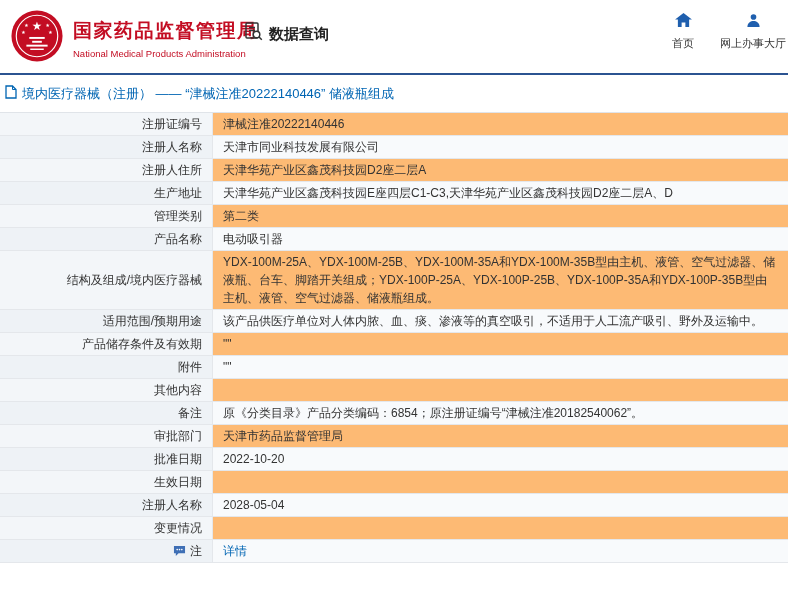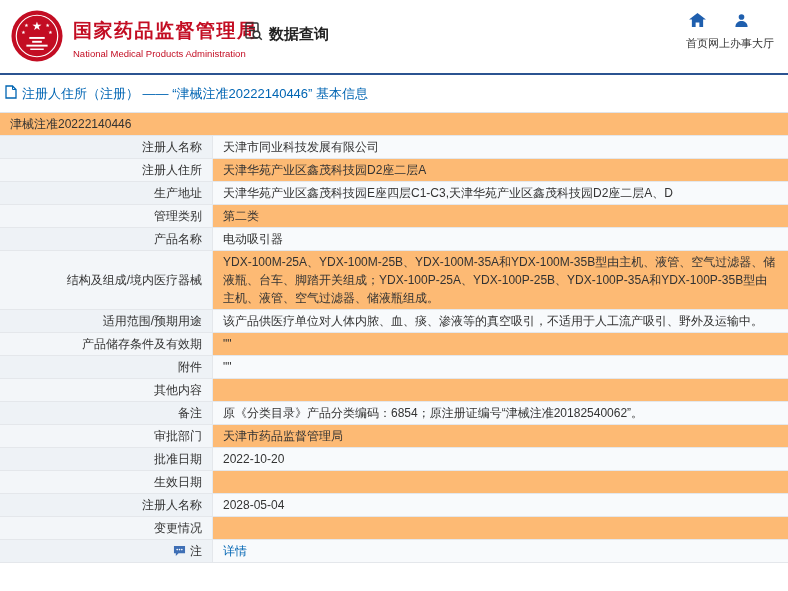--- a/index.html
+++ b/index.html
@@ -7,21 +7,21 @@
     font-family:"Liberation Sans","DejaVu Sans",sans-serif; }
 
   
   .header { position:relative; height:75px; background:#fff;
     border-bottom:2px solid #2b5391; }
   .brand { position:absolute; left:10px; top:9px; display:flex; align-items:center; gap:9px; }
   .brand-cn { font-size:19px; font-weight:bold; color:#c30d23; letter-spacing:1.5px; white-space:nowrap; }
   .brand-en { font-size:9.5px; color:#c30d23; margin-top:4px; white-space:nowrap; }
   .data-query { position:absolute; left:243px; top:21px; display:flex; align-items:flex-end;
     gap:6px; font-size:15px; font-weight:bold; color:#222; cursor:pointer; }
-  .quick-links { position:absolute; right:14px; top:13px; display:flex; }
+  .quick-links { position:absolute; right:2px; top:13px; display:flex; gap:26px; }
   .qlink { display:flex; flex-direction:column; align-items:center; text-decoration:none; cursor:pointer; }
   .qlabel { font-size:11px; color:#333; margin-top:4px; white-space:nowrap; }
 
   
   .breadcrumb { height:37px; display:flex; align-items:center; gap:5px;
     padding-left:5px; font-size:13px; color:#0065b3; background:#fff; }
 
   
   .info-table { width:788px; border-top:1px solid #e0e4e9; }
   .row { display:flex; border-bottom:1px solid #e4e7eb; min-height:22px; }
@@ -97,25 +97,26 @@
     </div>
   </header>
 
   <div class="breadcrumb">
     <span>
       <svg width="12" height="14" viewBox="0 0 12 14" fill="none" stroke="#0065b3">
         <path d="M1 1 h6.5 l3.5 3.5 V13 H1 Z" stroke-width="1.3"></path>
         <path d="M7.5 1 v3.5 h3.5" stroke-width="1"></path>
       </svg>
     </span>
-    <span>注册人住所（注册） —— “津械注准20222140446” 基本信息</span>
+    <span>境内医疗器械（注册） —— “津械注准20222140446” 储液瓶组成</span>
   </div>
 
   <div class="info-table">
     <div class="row">
+      <div class="cell-label">注册证编号</div>
       <div class="cell-value">津械注准20222140446</div>
     </div>
     <div class="row">
       <div class="cell-label">注册人名称</div>
       <div class="cell-value">天津市同业科技发展有限公司</div>
     </div>
     <div class="row">
       <div class="cell-label">注册人住所</div>
       <div class="cell-value">天津华苑产业区鑫茂科技园D2座二层A</div>
     </div>

